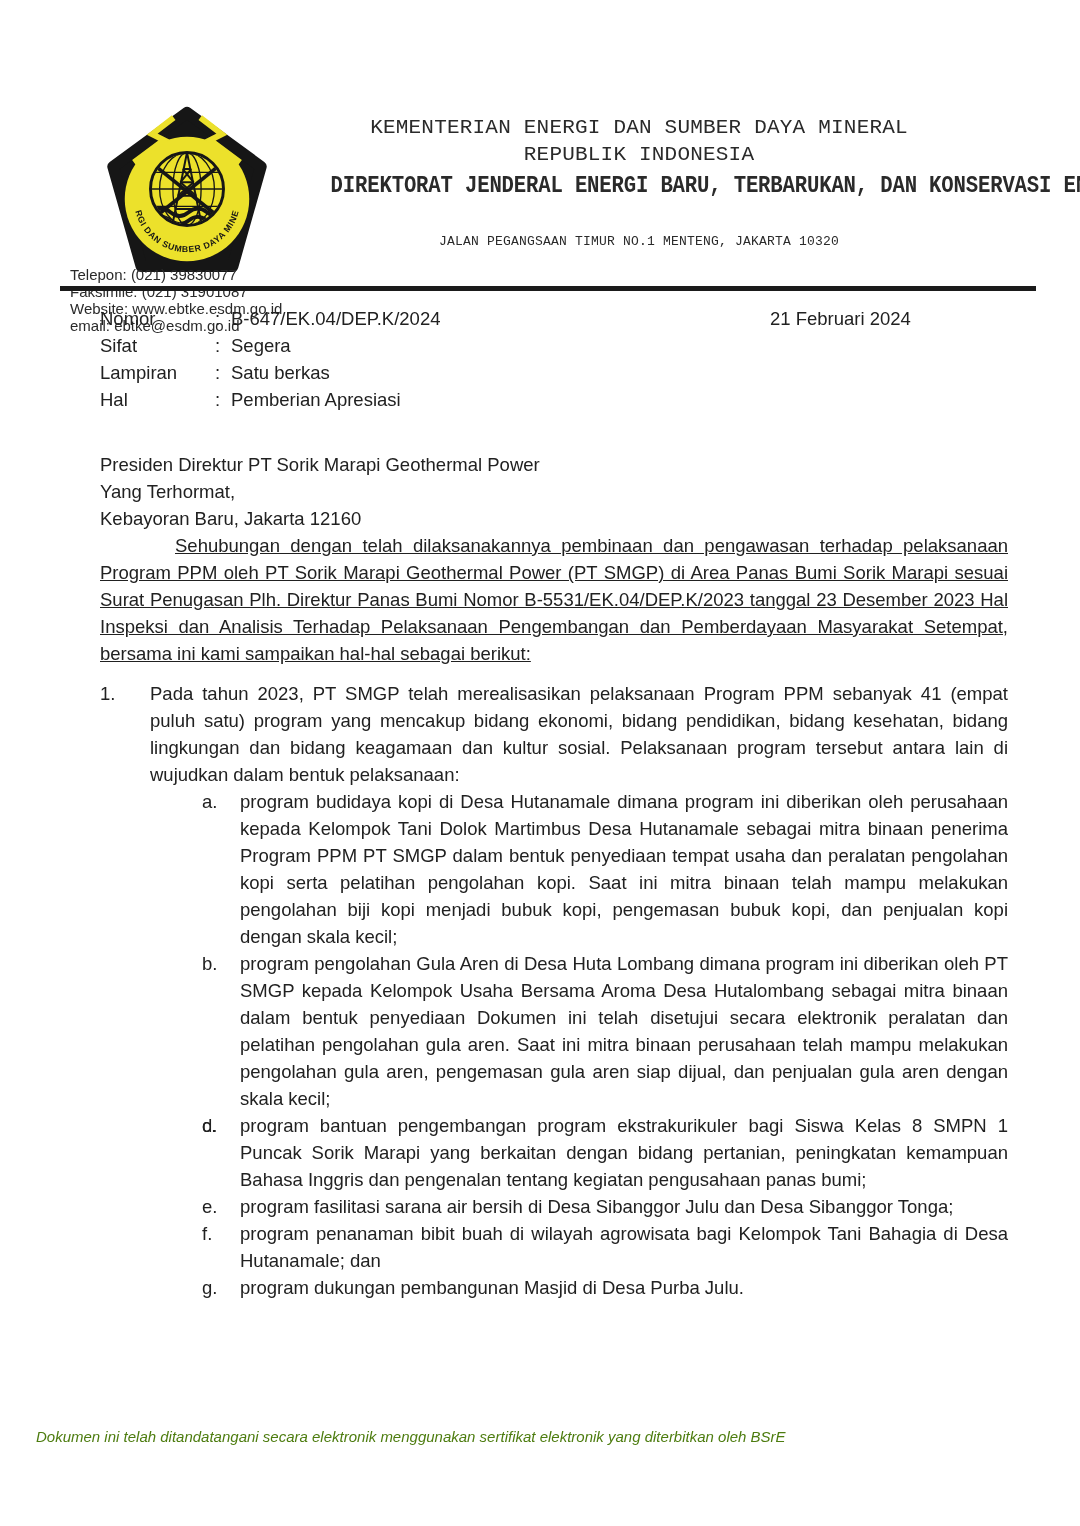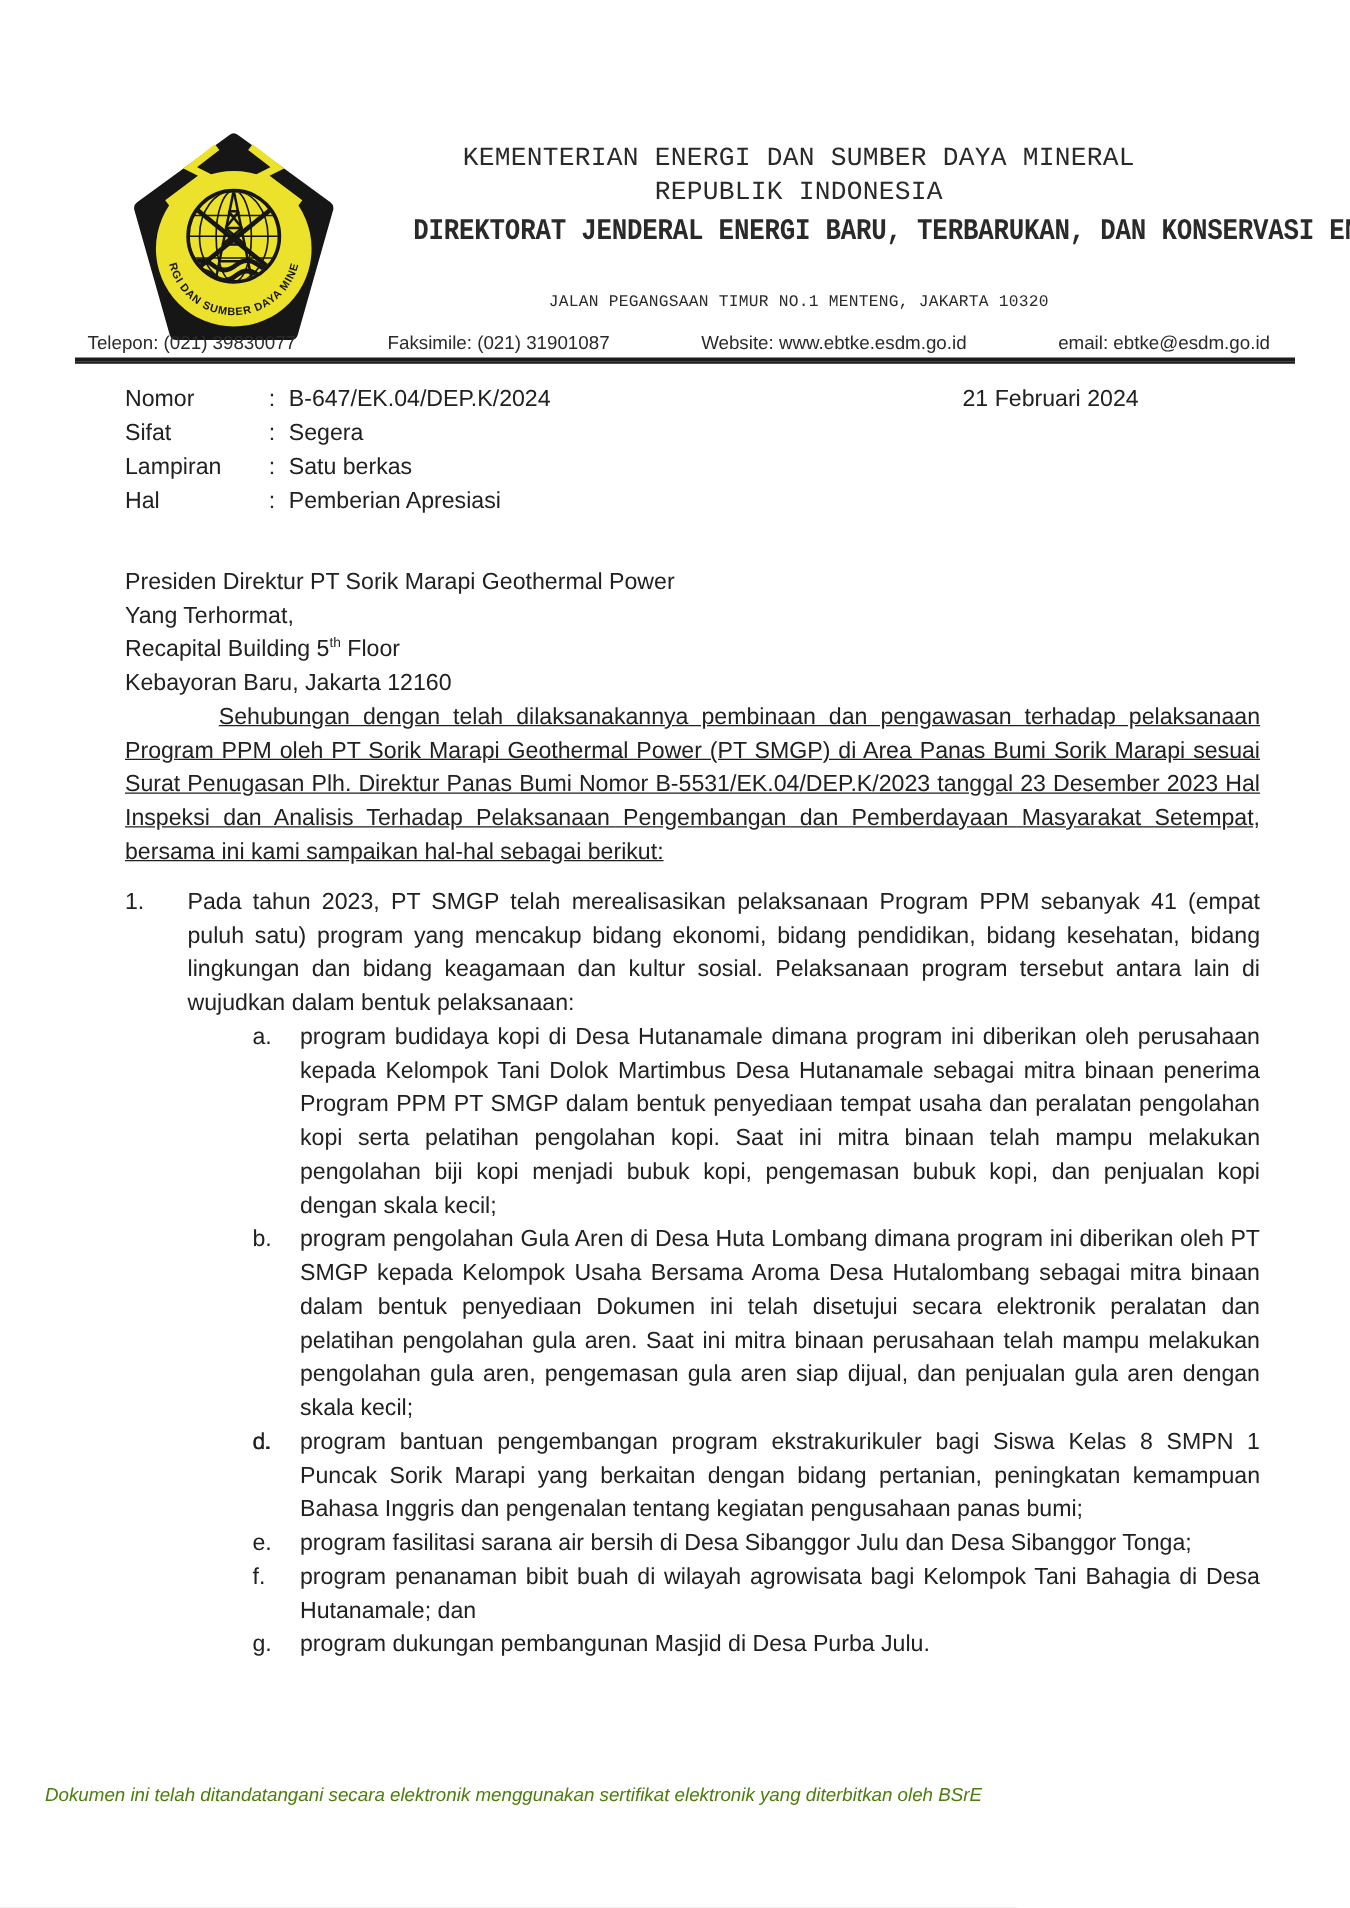--- a/index.html
+++ b/index.html
@@ -19,21 +19,21 @@
   .hdr-line1, .hdr-line2 { font-size:21px; letter-spacing:0.2px; line-height:27px; }
   .hdr-line3-wrap { margin-top:4px; }
   .hdr-line3 {
     display:inline-block; font-size:24px; font-weight:bold; white-space:nowrap;
     transform:scaleX(0.86); transform-origin:center; letter-spacing:-0.2px; line-height:28px;
   }
   .hdr-line4 { font-size:13px; margin-top:34px; letter-spacing:0.2px; }
   .contacts {
     position:absolute; left:70px; top:266px; width:946px;
     display:flex; justify-content:space-between;
-    font-size:15px; color:#2a2a2a;
+    font-size:15px; color:#2a2a2a;flex-direction:column;
   }
   .rule {
     position:absolute; left:60px; top:286px; width:976px; height:3px;
     border-top:3px solid #1b1b1b; border-bottom:2px solid #1b1b1b;
   }
   
   .letter { position:absolute; left:100px; top:305px; width:908px; font-size:18.5px; line-height:27px; color:#212121; }
   .meta { position:relative; }
   .meta-row { display:flex; }
   .meta-label { width:115px; flex:0 0 115px; }
@@ -155,21 +155,20 @@
         <span class="meta-label">Hal</span>
         <span class="meta-colon">:</span>
         <span class="meta-value">Pemberian Apresiasi</span>
       </div>
       <div class="date">21 Februari 2024</div>
     </div>
 
     <div class="recipient">
       <div>Presiden Direktur PT Sorik Marapi Geothermal Power</div>
       <div>Yang Terhormat,</div>
-      <div><span>Recapital Building 5</span><sup class="ord">th</sup><span> Floor</span></div>
       <div>Kebayoran Baru, Jakarta 12160</div>
     </div>
 
     <p class="opening">Sehubungan dengan telah dilaksanakannya pembinaan dan pengawasan terhadap pelaksanaan Program PPM oleh PT Sorik Marapi Geothermal Power (PT SMGP) di Area Panas Bumi Sorik Marapi sesuai Surat Penugasan Plh. Direktur Panas Bumi Nomor B-5531/EK.04/DEP.K/2023 tanggal 23 Desember 2023 Hal Inspeksi dan Analisis Terhadap Pelaksanaan Pengembangan dan Pemberdayaan Masyarakat Setempat, bersama ini kami sampaikan hal-hal sebagai berikut:</p>
 
     <div class="olist">
       <div class="li-main">
         <span class="marker">1.</span>
         <span>Pada tahun 2023, PT SMGP telah merealisasikan pelaksanaan Program PPM sebanyak 41 (empat puluh satu) program yang mencakup bidang ekonomi, bidang pendidikan, bidang kesehatan, bidang lingkungan dan bidang keagamaan dan kultur sosial. Pelaksanaan program tersebut antara lain di wujudkan dalam bentuk pelaksanaan:</span>
         <div class="sublist">

